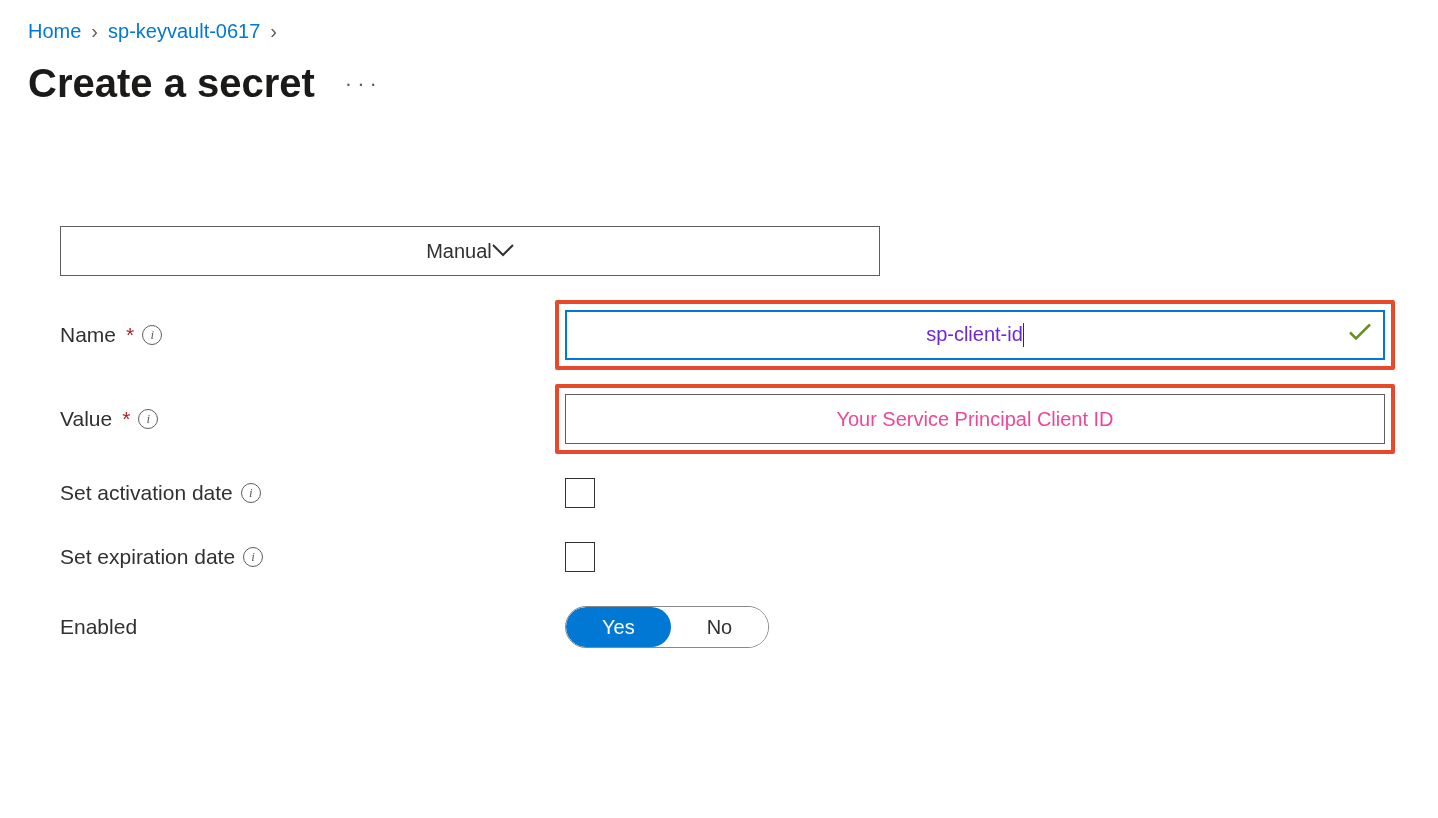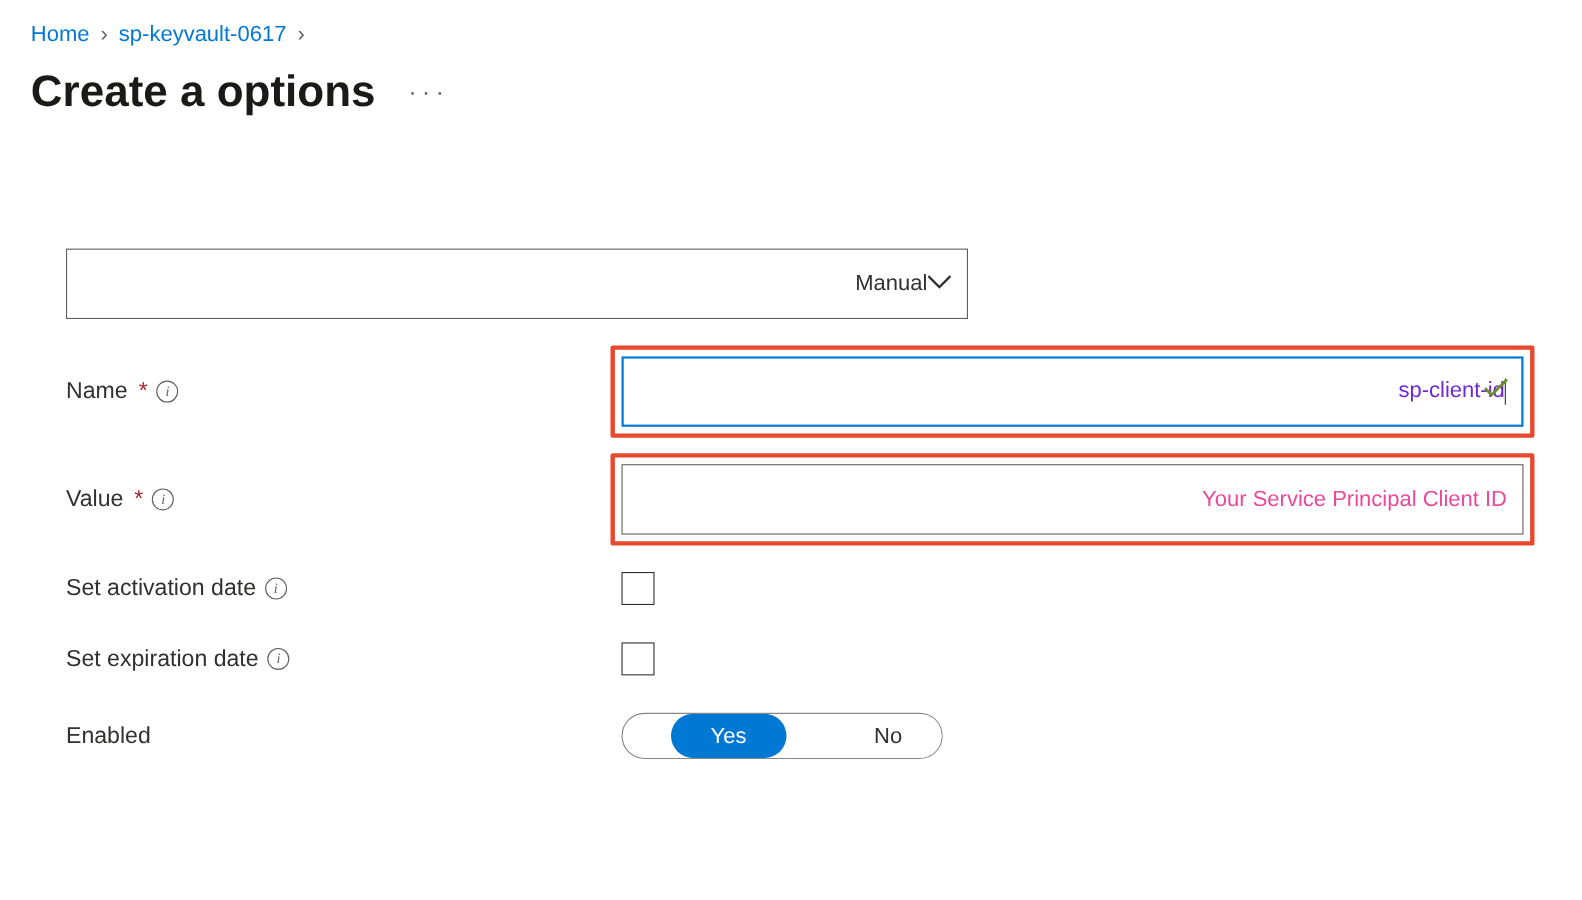--- a/index.html
+++ b/index.html
@@ -60,29 +60,29 @@
     border-radius: 50%;
     font-size: 13px;
     color: #605e5c;
     font-style: italic;
     font-family: serif;
     cursor: pointer;
   }
   .form-control { flex: 0 0 820px; position: relative; }
   .select-box, .text-input {
     width: 100%;
-    height: 64px;
+    height: 50px;
     border: 1px solid #605e5c;
     background: #fff;
     padding: 0 14px;
     font-size: 20px;
     color: #323130;
     display: flex;
     align-items: center;
-    justify-content: flex-end;
+    justify-content: center;
     cursor: pointer;
   }
   .text-input { cursor: text; }
   .text-input.focused { border: 2px solid #0078d4; }
   .text-input .caret { border-right: 1px solid #323130; display:inline-block; height:24px; vertical-align:middle; }
   .text-input .val { color:#6d28d9; }
   .text-input .ph { color:#ec4899; }
   .validate-check {
     position: absolute;
     right: 14px;
@@ -110,40 +110,39 @@
   }
   .toggle-opt {
     padding: 0 36px;
     display: flex;
     align-items: center;
     justify-content: center;
     font-size: 20px;
     cursor: pointer;
     color: #323130;
     background: #fff;
-    margin-left: 44px;
   }
   .toggle-opt.active {
     background: #0078d4;
     color: #fff;
     border-radius: 30px;
   }
 </style>
 </head>
 <body>
 
 <div class="breadcrumb">
   <a>Home</a>
   <span class="chev">›</span>
   <a>sp-keyvault-0617</a>
   <span class="chev">›</span>
 </div>
 
 <div class="title-row">
-  <h1 class="page-title">Create a options</h1>
+  <h1 class="page-title">Create a secret</h1>
   <span class="ellipsis">···</span>
 </div>
 
 <div class="form">
 
   <div class="form-row">
     <div class="form-control">
       <div class="select-box">
         <span>Manual</span>
         <span>

